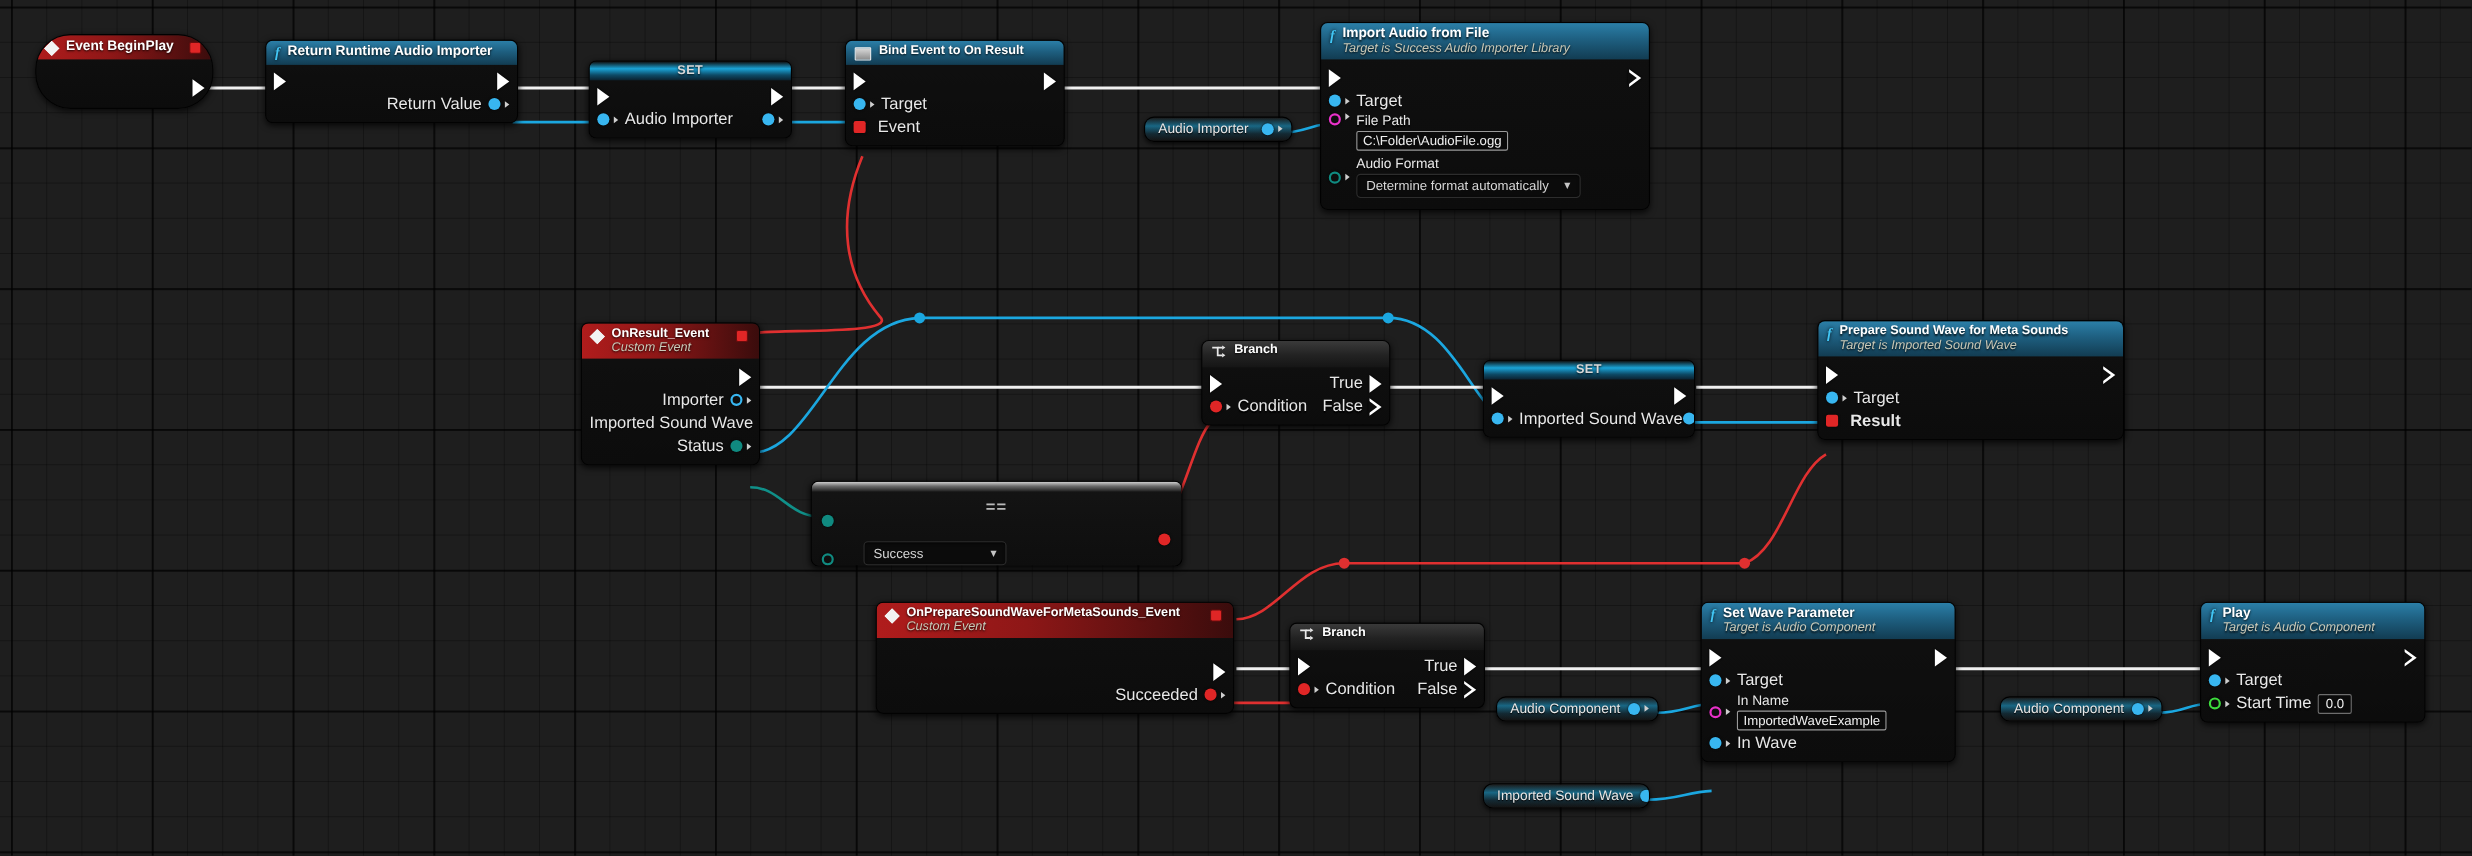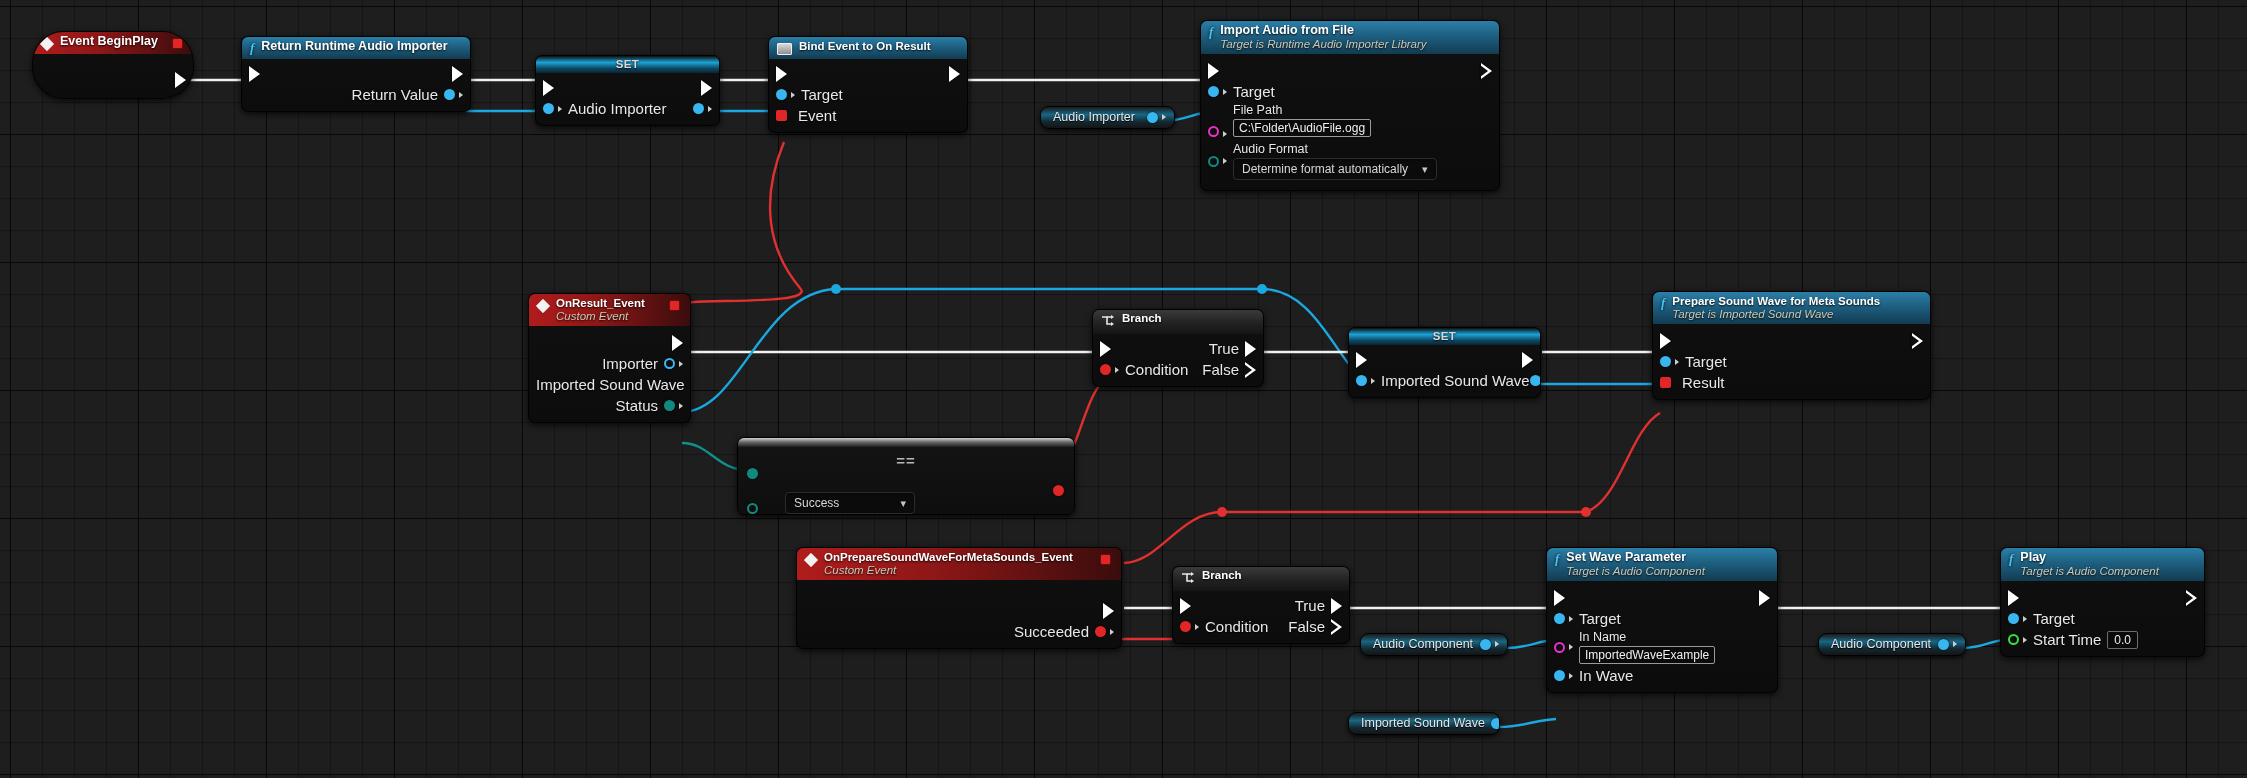--- a/index.html
+++ b/index.html
@@ -361,41 +361,41 @@
       <span class="dot" style="background:#38b6f0;margin-left:auto;"></span>
       <span class="arrow-r"></span>
     </div>
   </div>
 
   <div class="node" style="left:1200px; top:20px; width:300px;">
     <div class="hdr hdr-fn">
       <span class="ico ico-fn">f</span>
       <div class="hdr-txt">
         <div class="hdr-title">Import Audio from File</div>
-        <div class="hdr-sub">Target is Runtime Audio Importer Library</div>
+        <div class="hdr-sub">Target is Success Audio Importer Library</div>
       </div>
     </div>
     <div class="rows" style="padding-top:6px;">
       <div class="row">
         <div class="side-l">
             <span class="exec"></span>
           </div>
         <div class="side-r">
             <span class="exec hollow"></span>
           </div>
       </div>
       <div class="row">
         <div class="side-l">
           <span class="dot" style="background:#38b6f0"></span>
           <span class="arrow-r"></span>
           <span class="pin-label">Target</span>
         </div>
       </div>
       <div class="row tall">
-        <div class="side-l" style="align-items:flex-end;">
+        <div class="side-l" style="align-items:flex-start;">
           <span class="dot ring" style="color:#e831c8"></span>
           <span class="arrow-r"></span>
           <div class="field-stack">
             <span class="field-label">File Path</span>
             <span class="txtbox">C:\Folder\AudioFile.ogg</span>
           </div>
         </div>
       </div>
       <div class="row tall" style="height:46px;">
         <div class="side-l" style="align-items:center;">
@@ -553,21 +553,21 @@
       <div class="row">
         <div class="side-l">
           <span class="dot" style="background:#38b6f0"></span>
           <span class="arrow-r"></span>
           <span class="pin-label">Target</span>
         </div>
       </div>
       <div class="row">
         <div class="side-l">
           <span class="sq" style="background:#e02626"></span>
-          <span class="pin-label" style="margin-left:5px;">Result</span>
+          <span class="pin-label" style="margin-left:5px;font-weight:bold;">Result</span>
         </div>
       </div>
     </div>
   </div>
 
   <div class="node" style="left:796px; top:547px; width:326px;">
     <div class="hdr hdr-event">
       <span class="ico ico-diamond"></span>
       <div class="hdr-txt">
         <div class="hdr-title small">OnPrepareSoundWaveForMetaSounds_Event</div>

